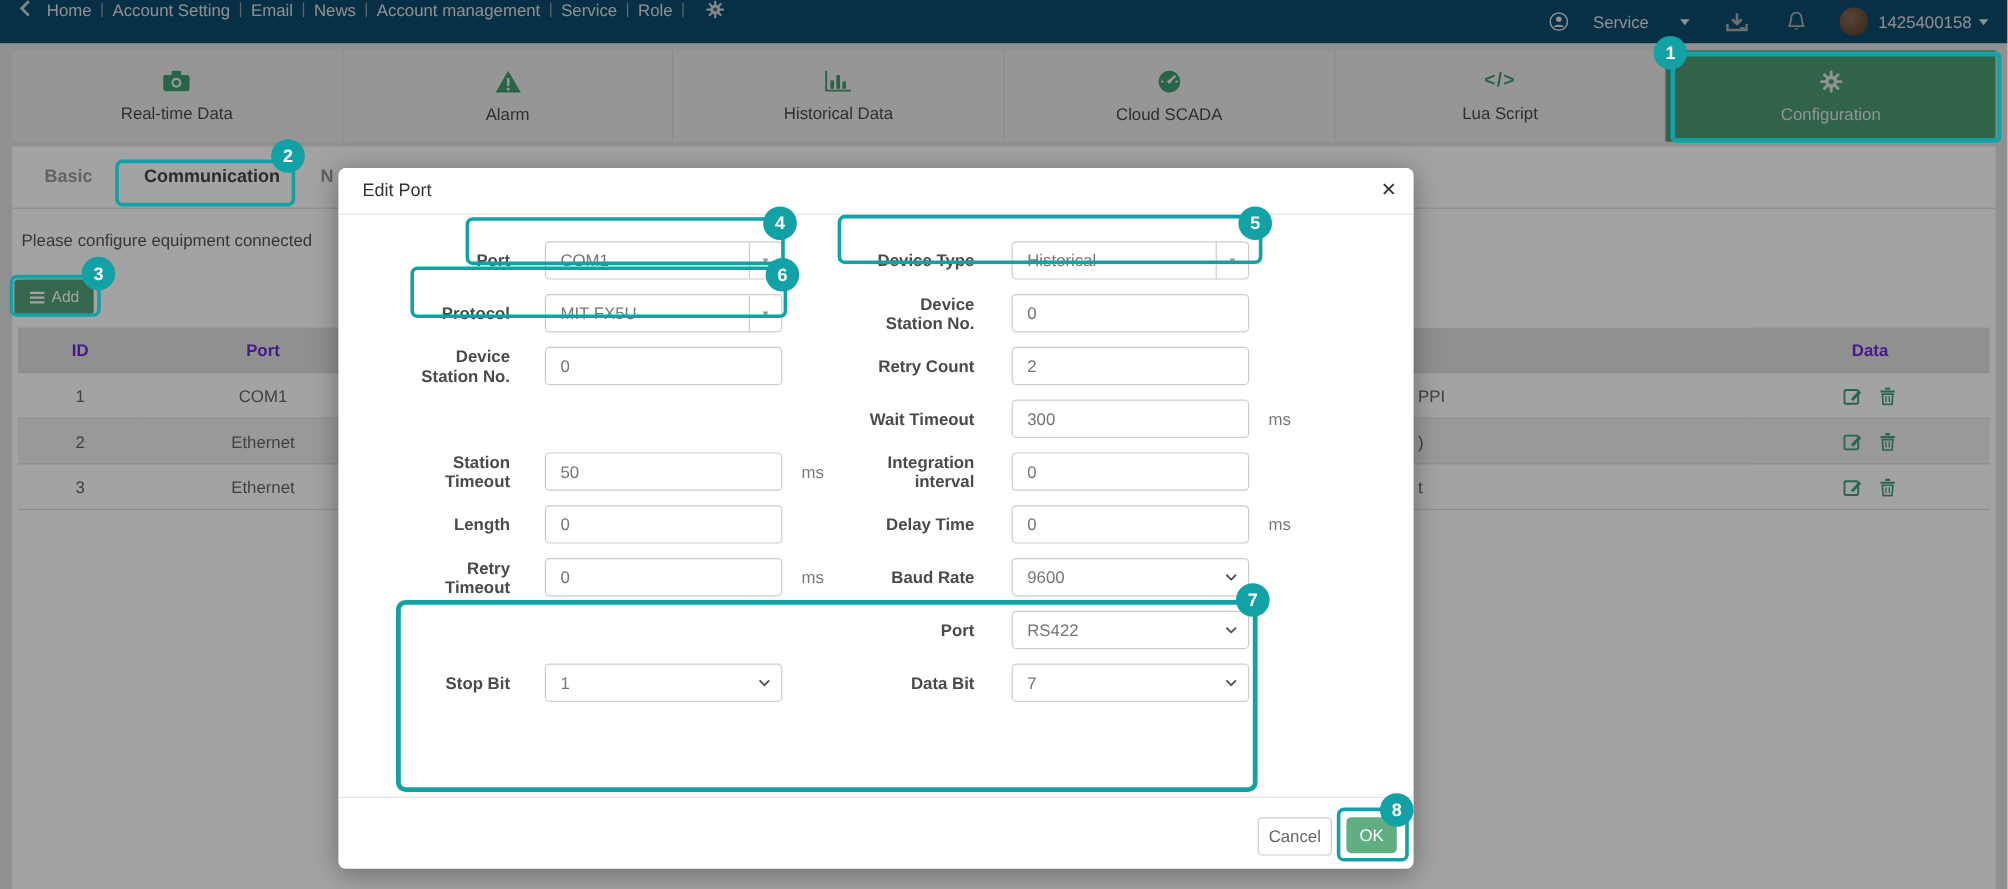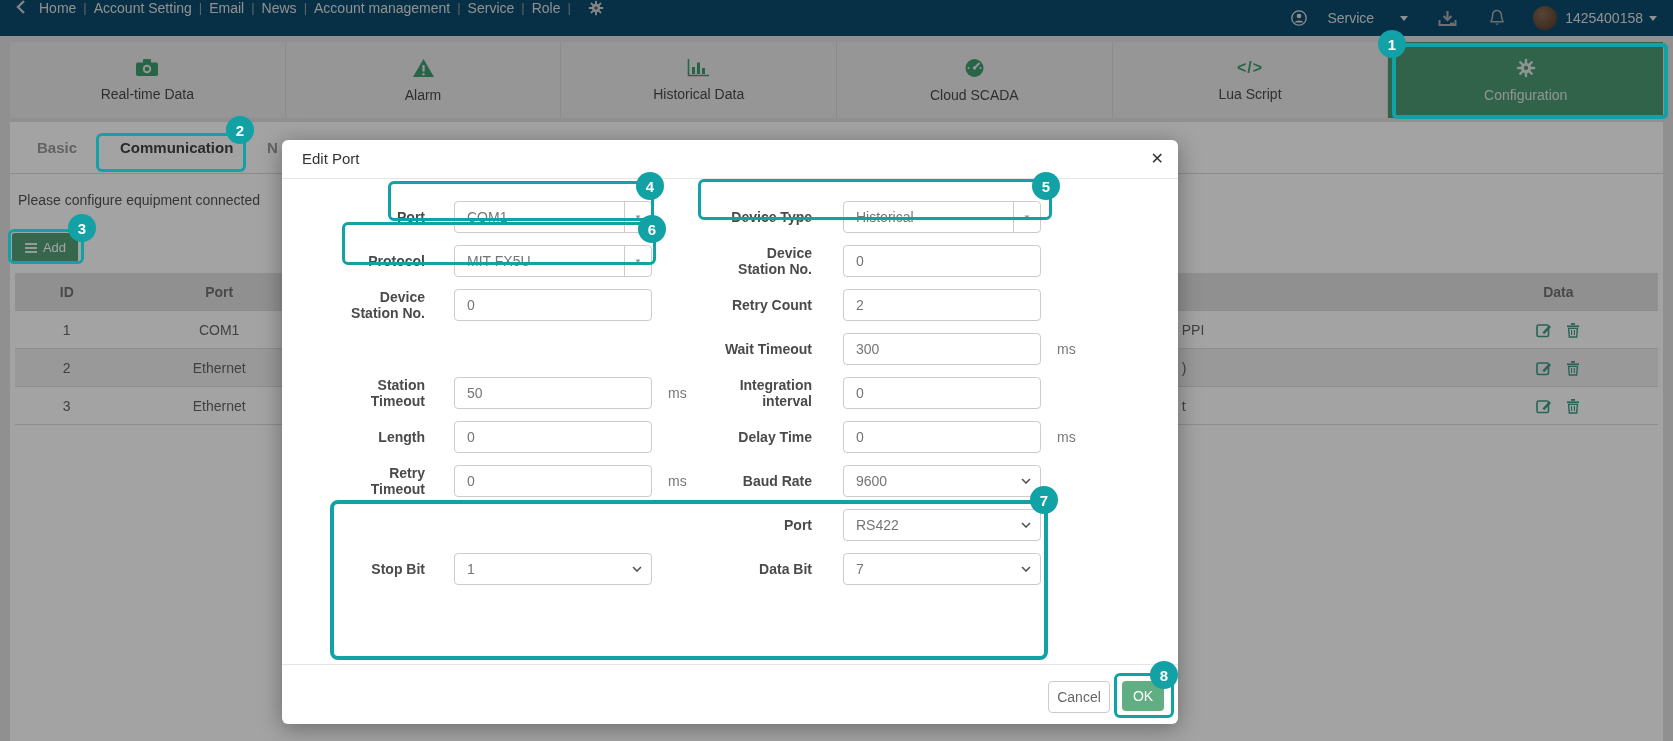--- a/index.html
+++ b/index.html
@@ -38,21 +38,21 @@
   .subtabs{position:absolute;left:0;top:0;width:100%;height:51px;border-bottom:1px solid #dcdcdc;}
   .subtab{position:absolute;top:17px;font-size:15px;font-weight:bold;cursor:pointer;}
   .subtab.basic{left:27px;color:#9b9b9b;}
   .subtab.comm{left:110px;color:#444;}
   .subtab.n{left:257px;color:#9b9b9b;}
   .notice{position:absolute;left:8px;top:70px;font-size:14px;color:#555;}
   .add-btn{position:absolute;left:2px;top:111px;width:66px;height:29px;background:#55a076;border-radius:3px;
            color:#fff;font-size:13px;display:flex;align-items:center;justify-content:center;gap:5px;cursor:pointer;}
 
   table.devices{position:absolute;left:5px;top:151px;width:1643px;border-collapse:collapse;font-size:14px;color:#666;}
-  table.devices th{background:#e1e1e1;color:#737373;font-weight:bold;height:35px;}
+  table.devices th{background:#e1e1e1;color:#6d28d9;font-weight:bold;height:35px;}
   table.devices td{height:35px;text-align:center;}
   table.devices tr{border-bottom:1px solid #ddd;}
   table.devices tbody tr:nth-child(even){background:#efefef;}
   .col-id{width:102px;} .col-port{width:200px;} .col-proto{width:1143px;position:relative;} .col-edit{width:198px;}
   .frag{position:absolute;left:862px;top:50%;transform:translateY(-50%);}
   .rowicons{display:flex;align-items:center;justify-content:center;gap:14px;}
   .rowicons .icon{cursor:pointer;}
 
   
   .overlay{position:absolute;left:0;top:0;width:100%;height:100%;background:rgba(0,0,0,0.36);z-index:5;}

